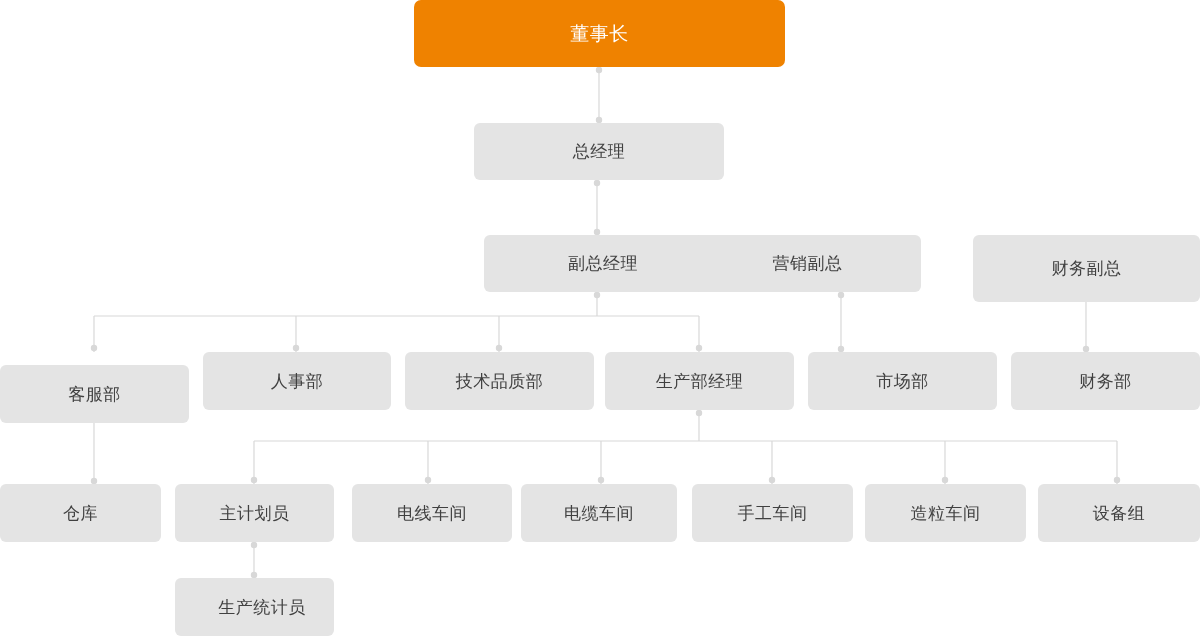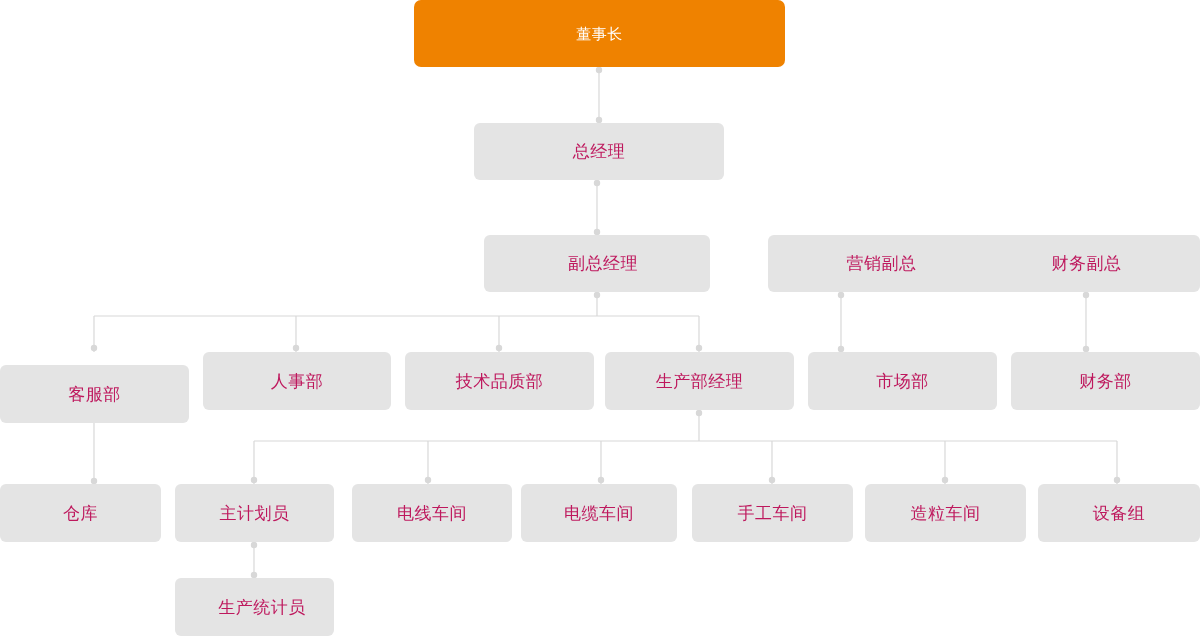--- a/index.html
+++ b/index.html
@@ -27,31 +27,31 @@
     pointer-events: none;
   }
   .node {
     position: absolute;
     box-sizing: border-box;
     display: flex;
     align-items: center;
     justify-content: center;
     border-radius: 6px;
     background: #e4e4e4;
-    color: #be185d;
+    color: #404040;
     font-size: 17px;
     letter-spacing: 0.5px;
     line-height: 1;
     white-space: nowrap;
     z-index: 2;
   }
   .node.root {
     background: #ef8200;
     color: #ffffff;
-    font-size: 15px;
+    font-size: 19px;
     border-radius: 7px;
   }
   .node-label {
     display: block;
   }
 </style>
 </head>
 <body>
 
 <div id="chart-canvas">
@@ -106,24 +106,24 @@
   <div id="nodes-layer">
       <div class="node root" style="left: 414px; top: 0px; width: 371px; height: 67px;">
         <span class="node-label">董事长</span>
       </div>
       <div class="node" style="left: 474px; top: 123px; width: 250px; height: 57px;">
         <span class="node-label">总经理</span>
       </div>
       <div class="node" style="left: 484px; top: 235px; width: 226px; height: 57px; padding-left: 12px;">
         <span class="node-label">副总经理</span>
       </div>
-      <div class="node" style="left: 768px; top: 235px; width: 227px; height: 57px; justify-content: center;">
+      <div class="node" style="left: 694px; top: 235px; width: 227px; height: 57px; justify-content: center;">
         <span class="node-label">营销副总</span>
       </div>
-      <div class="node" style="left: 973px; top: 235px; width: 227px; height: 57px;">
+      <div class="node" style="left: 973px; top: 235px; width: 227px; height: 67px;">
         <span class="node-label">财务副总</span>
       </div>
       <div class="node" style="left: 0px; top: 352px; width: 189px; height: 58px; margin-top: 13px;">
         <span class="node-label">客服部</span>
       </div>
       <div class="node" style="left: 203px; top: 352px; width: 188px; height: 58px;">
         <span class="node-label">人事部</span>
       </div>
       <div class="node" style="left: 405px; top: 352px; width: 189px; height: 58px;">
         <span class="node-label">技术品质部</span>

